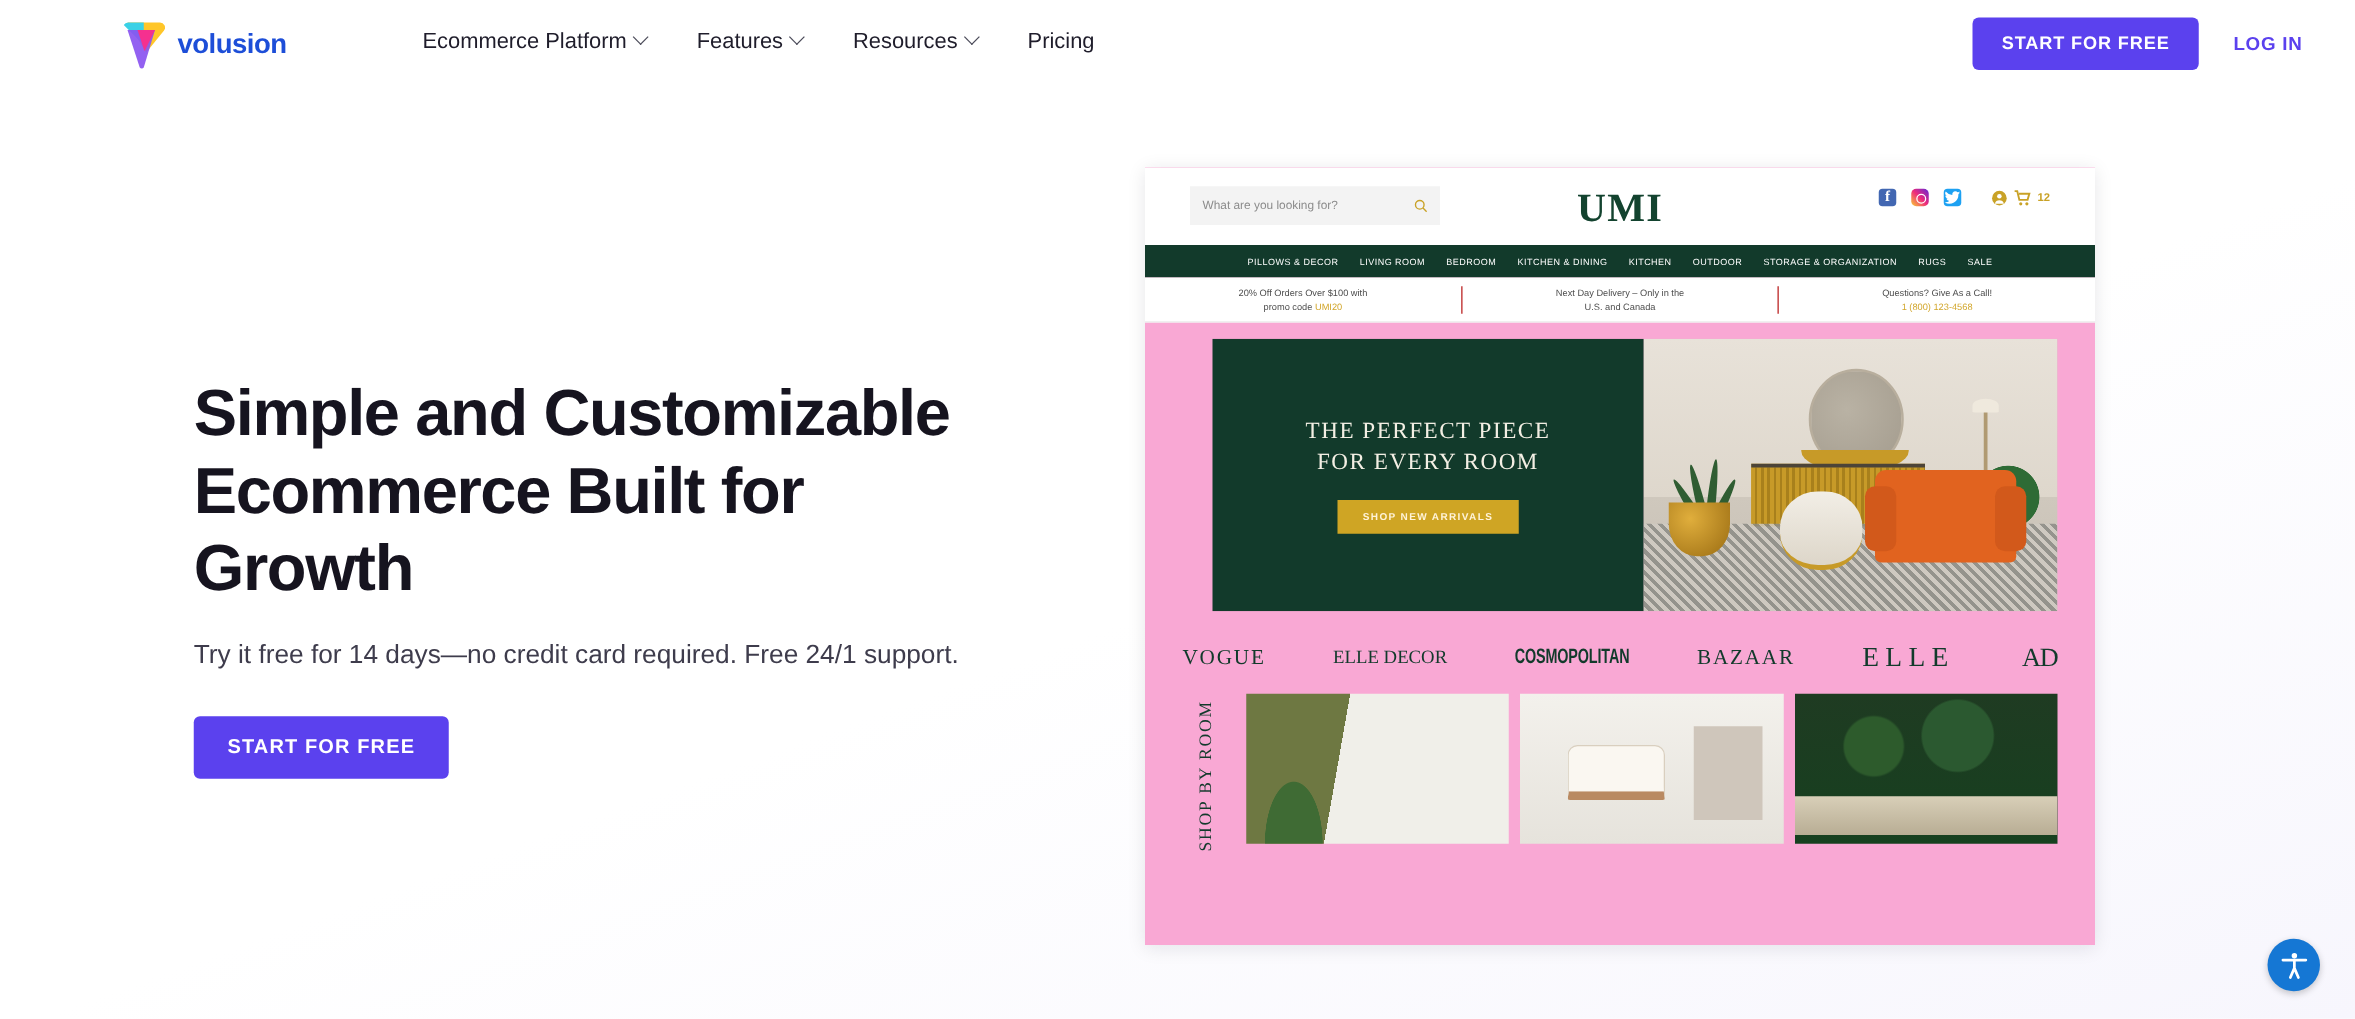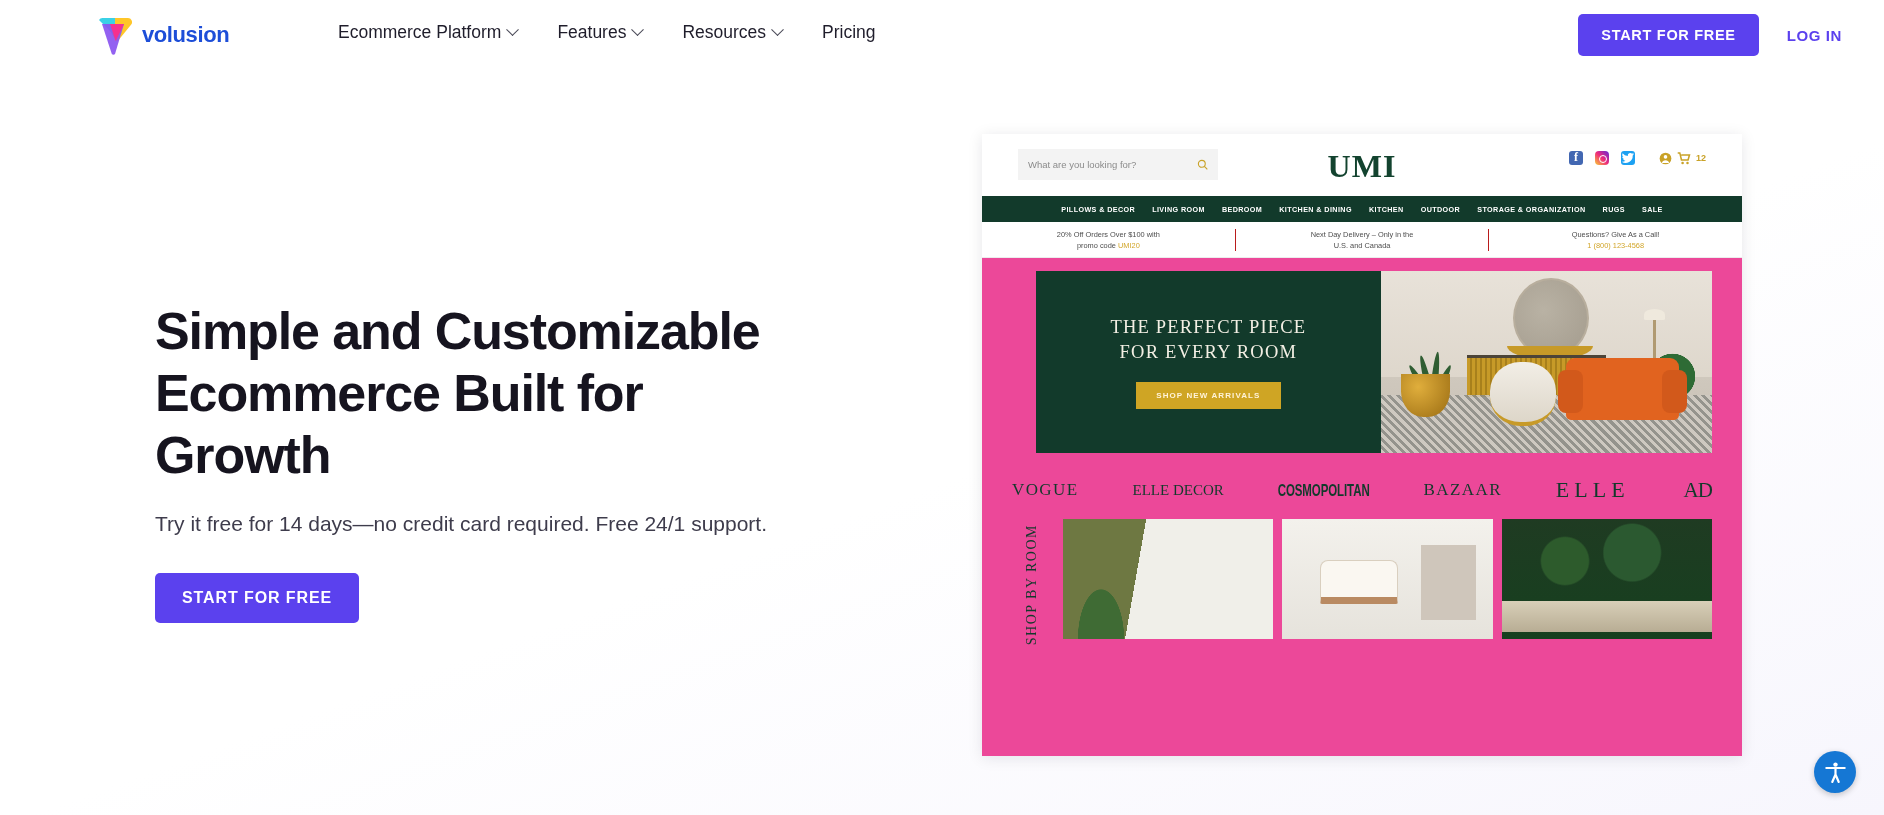--- a/index.html
+++ b/index.html
@@ -70,23 +70,23 @@
   .hero-cta {
     margin-top: 33px;
     background: #5b41ee; color: #fff; border: none; border-radius: 5px;
     font-family: "Liberation Sans", sans-serif;
     font-size: 16px; font-weight: 700; letter-spacing: 0.9px;
     padding: 16px 27px; cursor: pointer; text-transform: uppercase;
   }
 
   
   .mock {
-    position: absolute; left: 982px; top: 134px;
+    position: absolute; left: 916px; top: 134px;
     width: 760px; height: 622px;
-    background: #ec4899; overflow: hidden;
+    background: #f9a8d4; overflow: hidden;
     box-shadow: 0 2px 14px rgba(20,18,40,.10);
   }
   .mock-header {
     height: 62px; background: #fff; position: relative;
     display: flex; align-items: center;
   }
   .mock-search {
     position: absolute; left: 36px; top: 15px;
     width: 200px; height: 31px; background: #f3f3f3;
     display: flex; align-items: center; padding: 0 10px;
@@ -122,37 +122,37 @@
   .mock-acct {
     display: flex; align-items: center; gap: 5px; margin-left: 12px;
   }
   .cart-count { font-size: 9px; color: #c9a227; font-weight: 600; }
 
   .mock-nav {
     height: 26px; background: #123a2b;
     display: flex; align-items: center; justify-content: center; gap: 17px;
   }
   .mock-nav span {
-    color: #fff; font-size: 7.2px; font-weight: 700; letter-spacing: 0.4px;
+    color: #fff; font-size: 7.2px; font-weight: 400; letter-spacing: 0.4px;
     white-space: nowrap; cursor: pointer; text-align: center;
   }
 
   .mock-promo {
     height: 36px; background: #fff; display: flex; align-items: center;
     border-bottom: 1px solid #ececec;
   }
   .promo-cell {
     flex: 1; text-align: center; font-size: 7.4px; line-height: 11px;
     color: #4d4d4d; padding: 0 6px;
   }
   .promo-cell + .promo-cell { border-left: 1px solid #b91c1c; }
   .promo-hl { color: #d2a62b; }
 
   .mock-hero {
-    margin: 13px 30px 0 30px; height: 182px; display: flex; overflow: hidden; padding-left: 24px;
+    margin: 13px 30px 0 30px; height: 218px; display: flex; overflow: hidden; padding-left: 24px;
   }
   .mh-left {
     width: 51%; background: #123a2b; position: relative;
     display: flex; flex-direction: column; align-items: center;
     justify-content: center; padding: 0 22px;
   }
   .mh-title {
     font-family: "Liberation Serif", serif;
     color: #f3efe4; font-size: 18.5px; line-height: 25px;
     text-align: center; letter-spacing: 1.2px;

